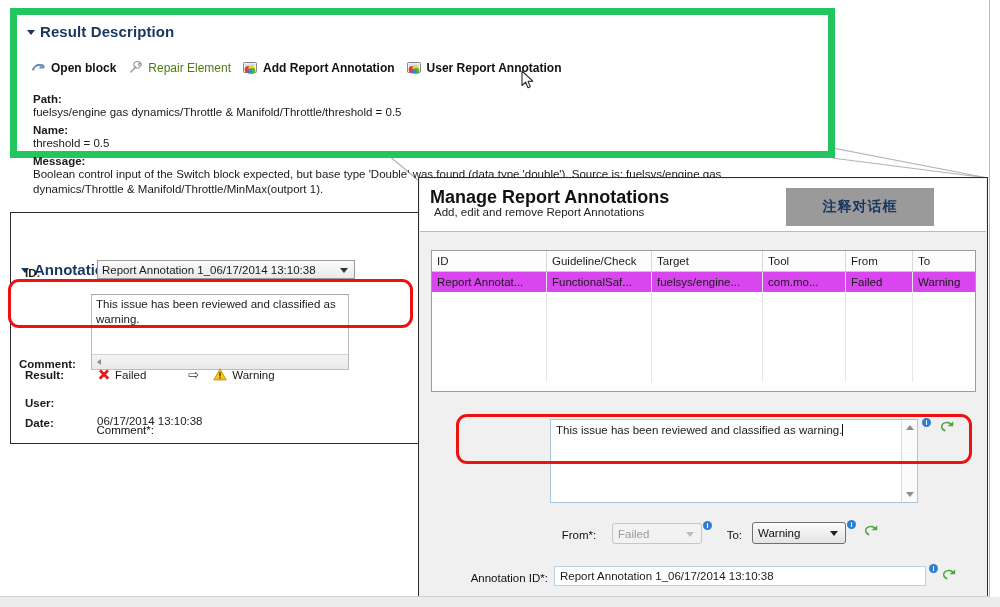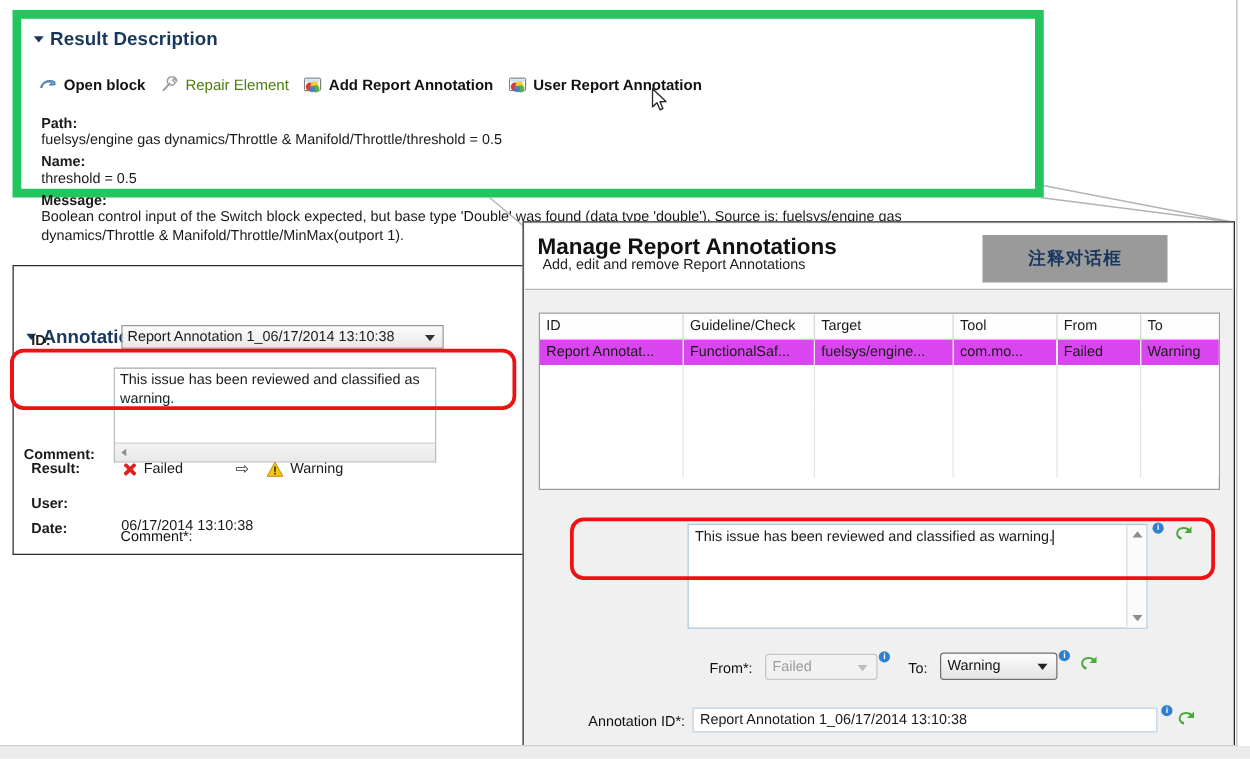--- a/index.html
+++ b/index.html
@@ -163,21 +163,21 @@
   .vscroll .dn{bottom:5px;border-top:5px solid #8d8d8d;}
   .caret-text{border-left:1px solid #111;margin-left:0px;}
 
   .info-badge{
     position:absolute;width:9px;height:9px;border-radius:50%;
     background:#2f7fd0;color:#fff;font-size:7px;font-weight:bold;
     display:flex;align-items:center;justify-content:center;line-height:1;
   }
   .revert{position:absolute;width:17px;height:15px;}
 
-  #lbl-from{left:556px;top:529px;width:46px;}
+  #lbl-from{left:556px;top:529px;width:46px;text-align:center;}
   #sel-from{
     position:absolute;left:612px;top:523px;width:90px;height:21px;box-sizing:border-box;
     border:1px solid #c6c6c6;border-radius:3px;background:#f2f2f2;
     display:flex;align-items:center;padding:0 5px;font-size:11.5px;color:#9b9b9b;
   }
   #sel-from .caret{position:absolute;right:7px;top:50%;margin-top:-2px;width:0;height:0;
     border-left:4px solid transparent;border-right:4px solid transparent;border-top:5px solid #bcbcbc;}
   #lbl-to{left:712px;top:529px;width:30px;}
   #sel-to{
     position:absolute;left:752px;top:522px;width:94px;height:22px;box-sizing:border-box;

